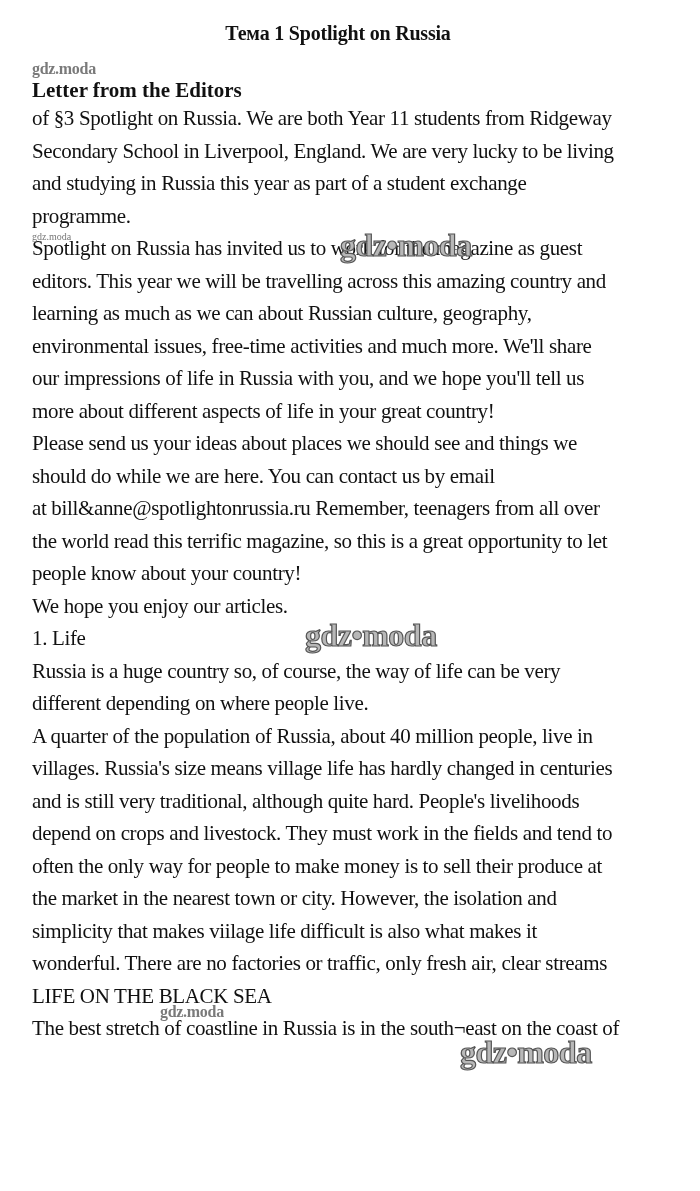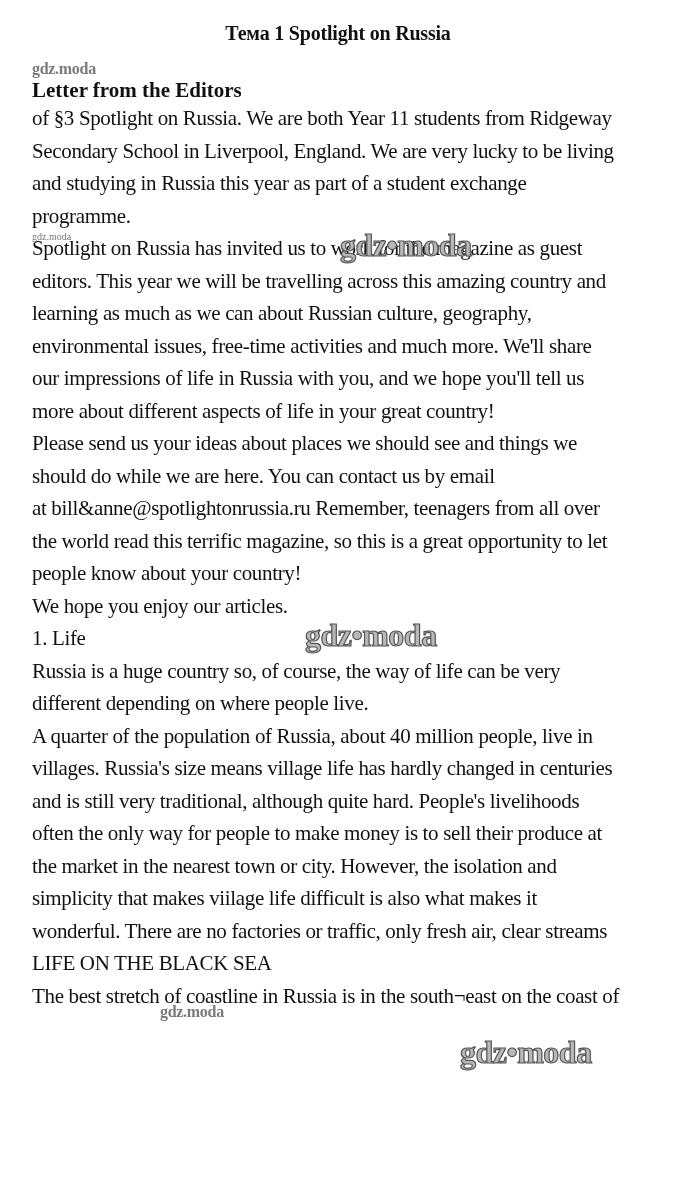--- a/index.html
+++ b/index.html
@@ -90,20 +90,21 @@
       <p class="line">at bill&amp;anne@spotlightonrussia.ru Remember, teenagers from all over</p>
       <p class="line">the world read this terrific magazine, so this is a great opportunity to let</p>
       <p class="line">people know about your country!</p>
       <p class="line">We hope you enjoy our articles.</p>
       <p class="line">1. Life</p>
       <p class="line">Russia is a huge country so, of course, the way of life can be very</p>
       <p class="line">different depending on where people live.</p>
       <p class="line">A quarter of the population of Russia, about 40 million people, live in</p>
       <p class="line">villages. Russia's size means village life has hardly changed in centuries</p>
       <p class="line">and is still very traditional, although quite hard. People's livelihoods</p>
+      <p class="line">depend on crops and livestock. They must work in the fields and tend to</p>
       <p class="line">often the only way for people to make money is to sell their produce at</p>
       <p class="line">the market in the nearest town or city. However, the isolation and</p>
       <p class="line">simplicity that makes viilage life difficult is also what makes it</p>
       <p class="line">wonderful. There are no factories or traffic, only fresh air, clear streams</p>
       <p class="line">LIFE ON THE BLACK SEA</p>
       <p class="line">The best stretch of coastline in Russia is in the south¬east on the coast of</p>
     </div>
 </div>
 
 <div class="wm-tiny" style="left:32px; top:231px;">gdz.moda</div>

